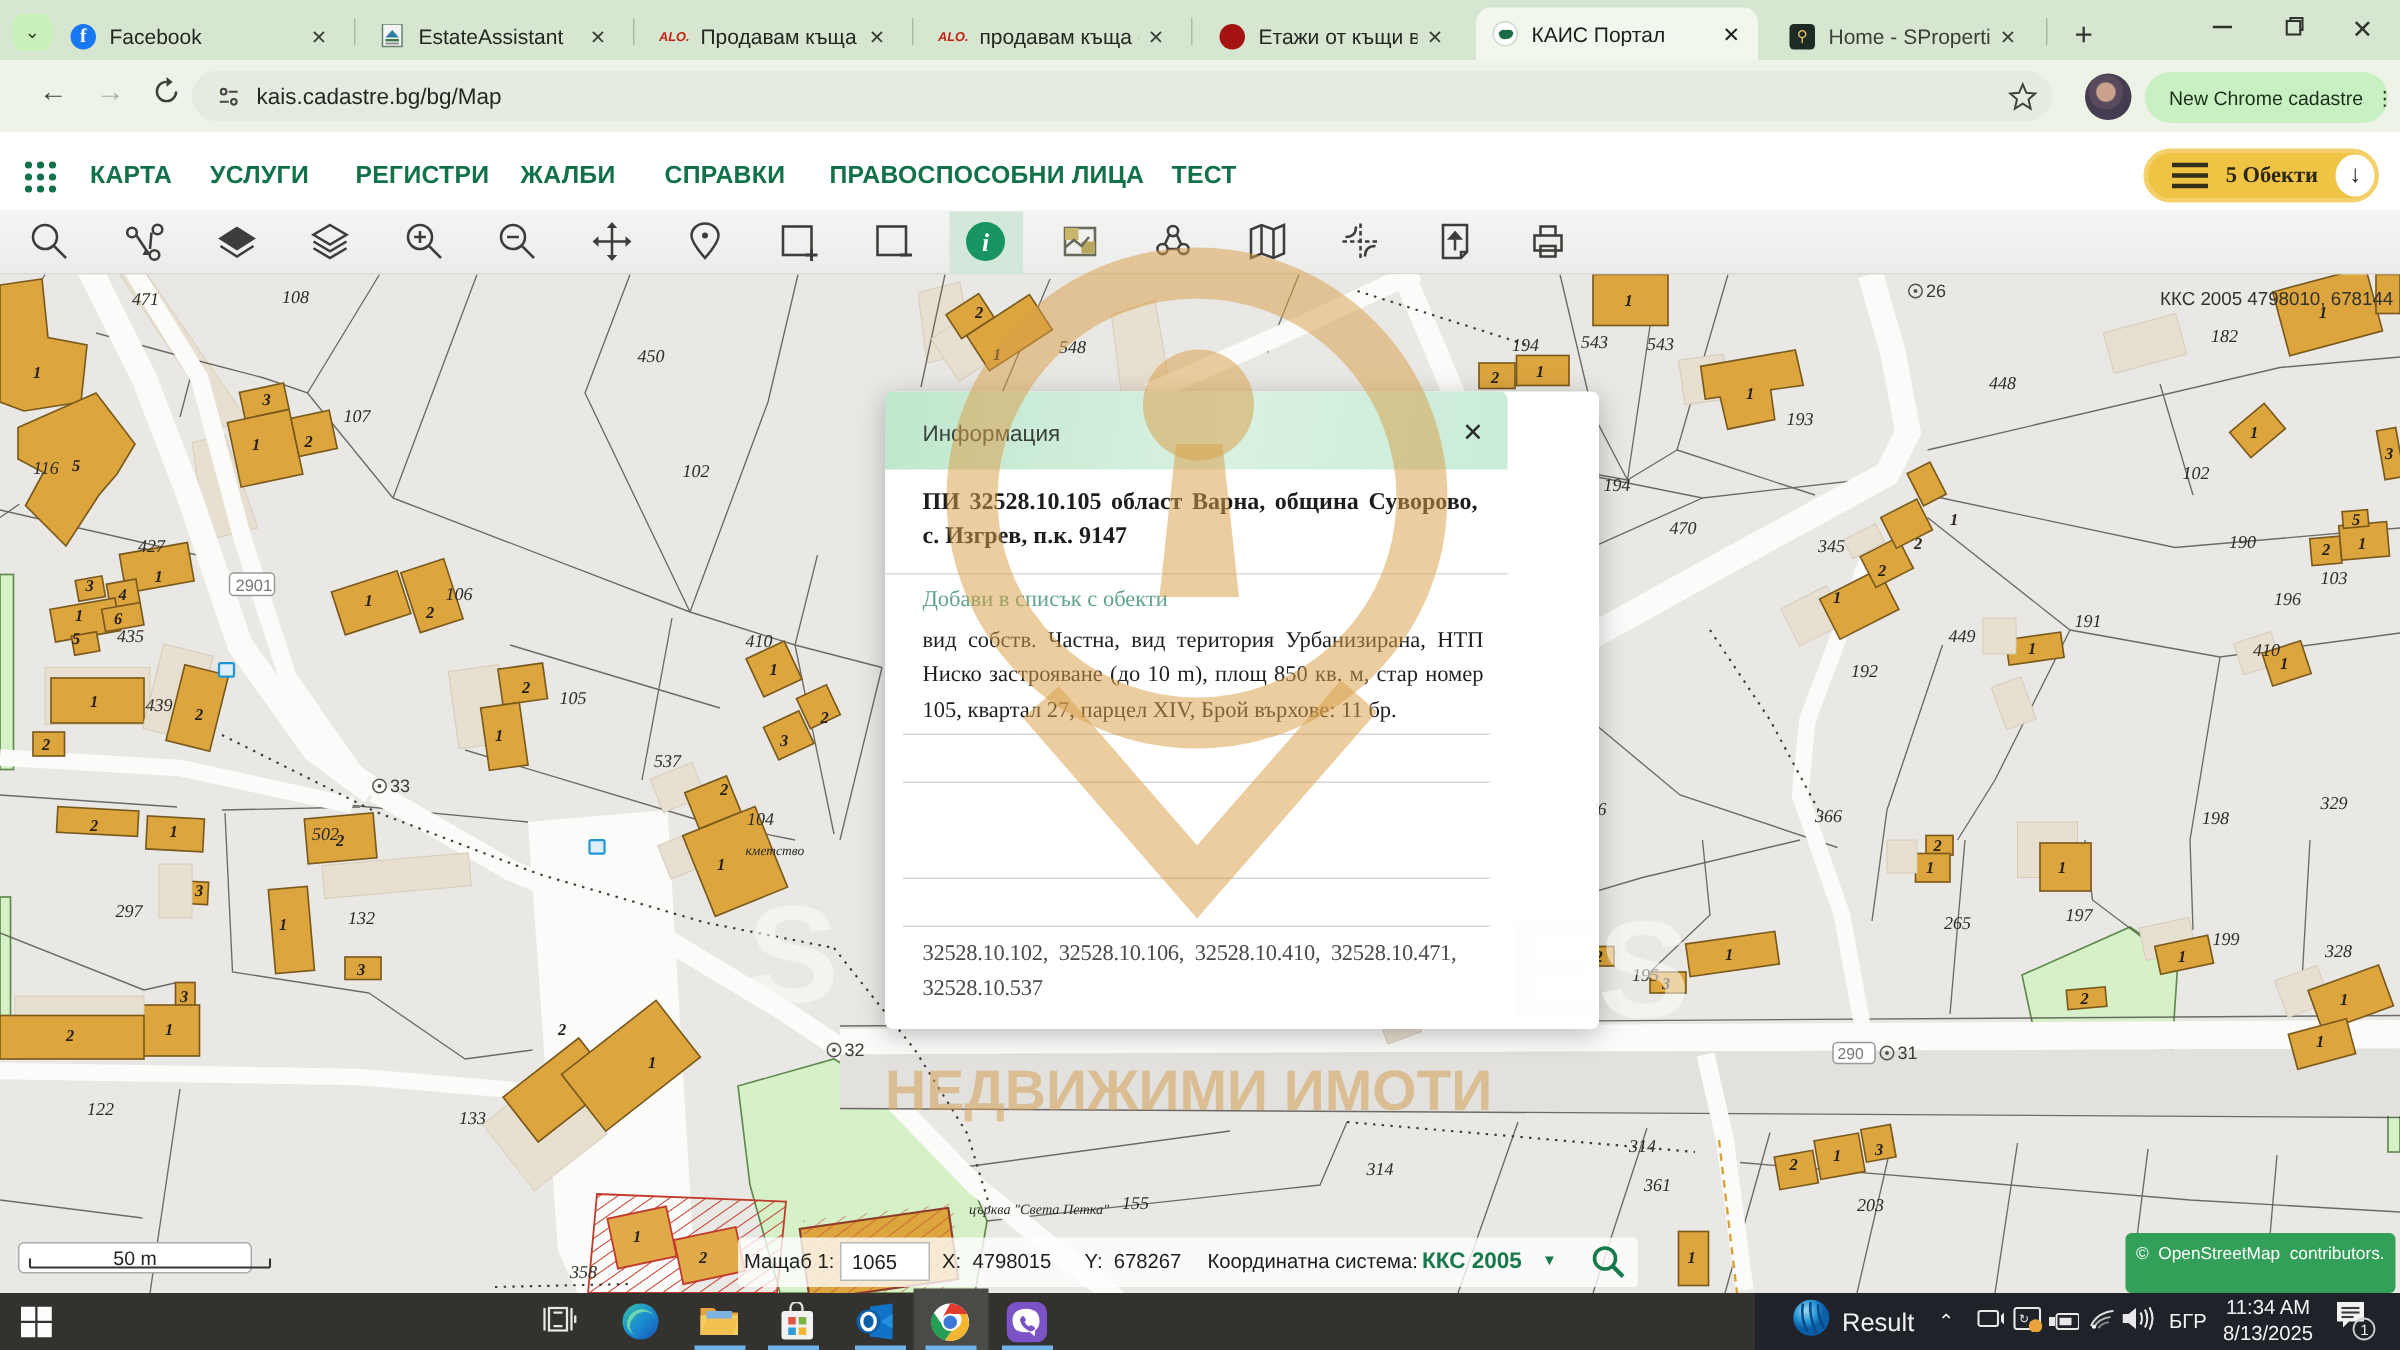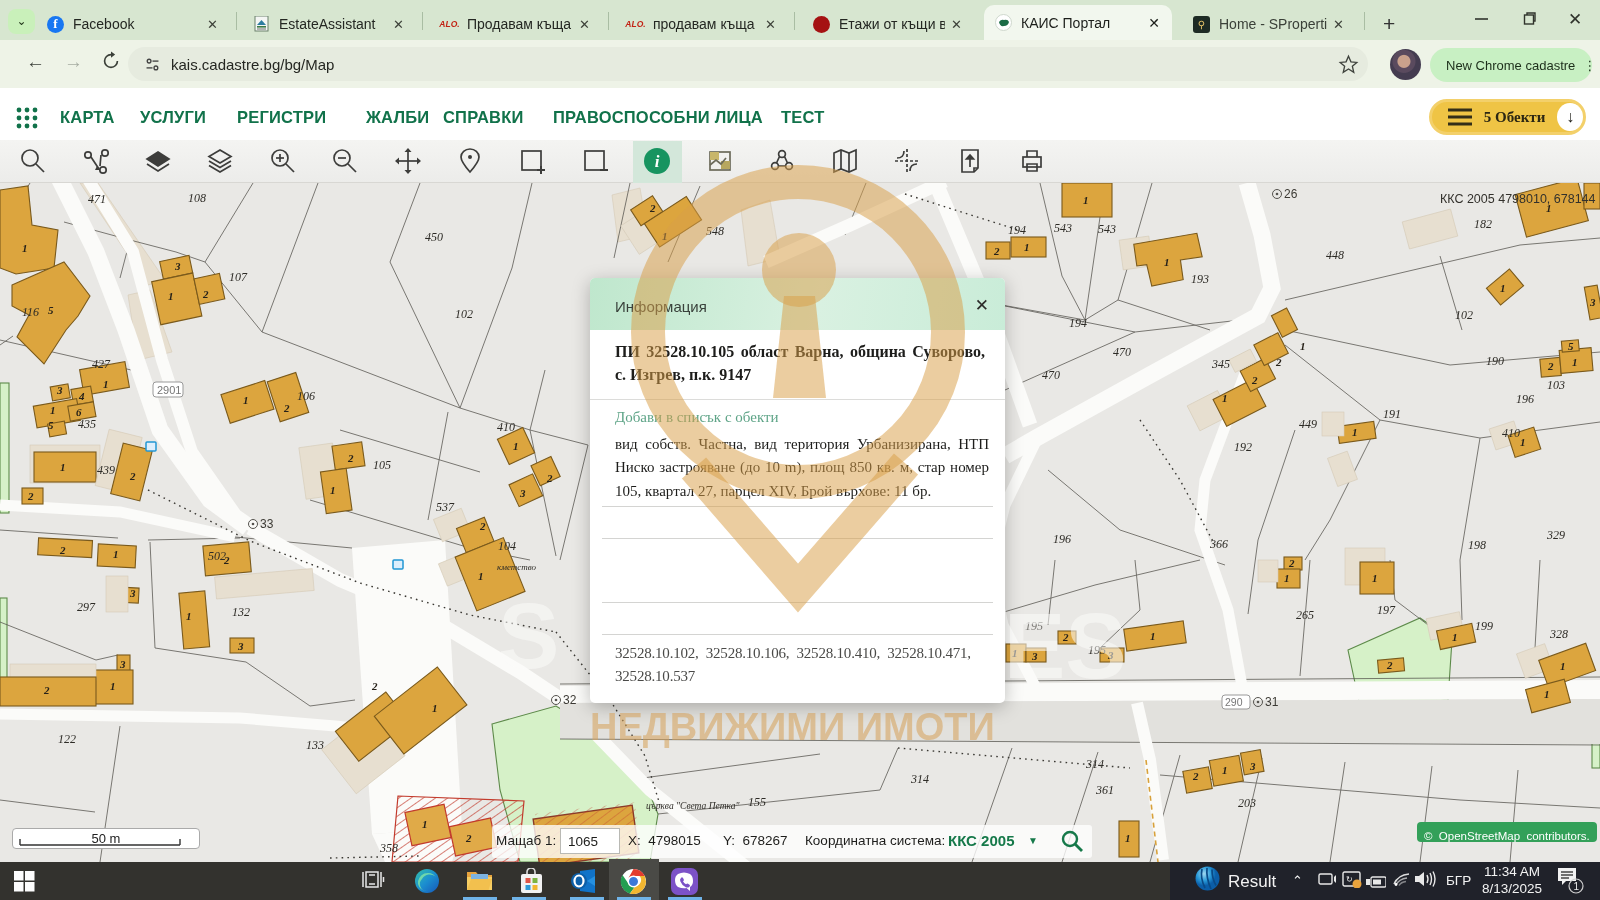--- a/index.html
+++ b/index.html
@@ -22,21 +22,21 @@
 
 #navbar{position:absolute;left:0;top:88px;width:1600px;height:52px;background:#fff}
 .mi{position:absolute;top:108px;font-weight:bold;font-size:16.5px;color:#11724a;letter-spacing:.2px}
 #objpill{position:absolute;left:1429px;top:99px;width:157px;height:36px;border-radius:18px;background:#efc445;border:3px solid #f3d06a;display:flex;align-items:center;white-space:nowrap}
 
 #toolbar{position:absolute;left:0;top:140px;width:1600px;height:43px;background:linear-gradient(#f4f4f2,#ececea);border-bottom:1px solid #d8d7d3}
 #infoactive{position:absolute;left:633px;top:141px;width:49px;height:42px;background:#d3e7da}
 
 #map{position:absolute;left:0;top:183px;width:1600px;height:679px;background:#e9e8e5}
 
-#dlg{position:absolute;left:590px;top:278px;width:415px;height:425px;background:#fff;border-radius:5px;box-shadow:0 4px 18px rgba(0,0,0,.25);font-family:"Liberation Serif",serif}
+#dlg{position:absolute;left:590px;top:261px;width:476px;height:425px;background:#fff;border-radius:5px;box-shadow:0 4px 18px rgba(0,0,0,.25);font-family:"Liberation Serif",serif}
 #dlghead{position:absolute;left:0;top:0;width:415px;height:52px;border-radius:5px 5px 0 0;background:linear-gradient(100deg,#bfe7cd,#d9f1e1 55%,#c9ecd8);font-family:"Liberation Sans",sans-serif;font-size:15px;color:#39413b}
 .dtx{position:absolute;left:25px;width:374px;color:#1d1d1b;font-size:15px;text-align:justify;line-height:23.3px;white-space:normal}
 .dhr{position:absolute;left:0px;width:415px;height:1px;background:#dcdcda}
 .dhr2{position:absolute;left:12px;width:391px;height:1px;background:#d4d4d2}
 
 #taskbar{position:absolute;left:0;top:862px;width:1600px;height:38px;background:#33322e}
 #tbright{position:absolute;left:1170px;top:862px;width:430px;height:38px;background:#20222a}
 #tsearchbox{position:absolute;left:55px;top:862px;width:297px;height:38px;background:#f7f8f7;border:1px solid #888;display:flex;align-items:center;font-size:15px;color:#4c4c4a}
 .tbi{position:absolute;top:868px;width:26px;height:26px}
 .tbu{position:absolute;top:897px;height:2.5px;background:#6fb3e8}
@@ -141,21 +141,21 @@
           <circle cx="12" cy="12" r="2.4"></circle>
           <circle cx="20" cy="12" r="2.4"></circle>
           <circle cx="4" cy="20" r="2.4"></circle>
           <circle cx="12" cy="20" r="2.4"></circle>
           <circle cx="20" cy="20" r="2.4"></circle>
         </g>
       </svg></div>
 <div class="mi" style="left:60px">КАРТА</div>
 <div class="mi" style="left:140px">УСЛУГИ</div>
 <div class="mi" style="left:237px">РЕГИСТРИ</div>
-<div class="mi" style="left:366px">ЖАЛБИ</div>
+<div class="mi" style="left:347px">ЖАЛБИ</div>
 <div class="mi" style="left:443px">СПРАВКИ</div>
 <div class="mi" style="left:553px">ПРАВОСПОСОБНИ ЛИЦА</div>
 <div class="mi" style="left:781px">ТЕСТ</div>
 <div id="objpill">
       <svg style="margin-left:16px" width="26" height="20">
         <g stroke="#332e18" stroke-width="3">
           <line x1="0" y1="3" x2="26" y2="3"></line>
           <line x1="0" y1="10" x2="26" y2="10"></line>
           <line x1="0" y1="17" x2="26" y2="17"></line>
         </g>
@@ -681,39 +681,39 @@
             </g>
 </g>
 <text x="1440" y="203" font-size="12.5" fill="#33312c" font-family="Liberation Sans,sans-serif">ККС 2005 4798010, 678144</text>
 <g fill="none" stroke="#2196d3" stroke-width="1.5">
             <rect x="146" y="442" width="10" height="9" rx="1" fill="#ddeefc"></rect>
             <rect x="393" y="560" width="10" height="9" rx="1" fill="#ddeefc"></rect>
           </g>
 </g>
 </svg>
 
-<div class="abs" style="left:12px;top:645px;width:188px;height:21px;background:#fff;border:1px solid #aaa;border-radius:4px;text-align:center;font-size:13px;color:#222;line-height:19px">50 m</div>
+<div class="abs" style="left:12px;top:645px;width:156px;height:21px;background:#fff;border:1px solid #aaa;border-radius:4px;text-align:center;font-size:13px;color:#222;line-height:19px">50 m</div>
 <svg class="abs" style="left:12px;top:645px" width="176" height="21">
         <path d="M8,17 H168 M8,17 V11 M168,17 V11" stroke="#333" stroke-width="1.4" fill="none"></path>
       </svg>
 
 <div class="abs" style="left:492px;top:642px;width:600px;height:33px;background:rgba(255,255,255,.78);border-radius:3px"></div>
 <div class="abs" style="left:496px;top:650px;font-size:13.5px;color:#1d1d1b">Мащаб 1:</div>
 <div class="abs" style="left:560px;top:645px;width:60px;height:26px;background:#fff;border:1px solid #b9b9b4;font-size:13.5px;color:#1d1d1b;line-height:25px;padding-left:7px">1065</div>
 <div class="abs" style="left:628px;top:650px;font-size:13.5px;color:#1d1d1b">X:&nbsp; 4798015</div>
 <div class="abs" style="left:723px;top:650px;font-size:13.5px;color:#1d1d1b">Y:&nbsp; 678267</div>
 <div class="abs" style="left:805px;top:650px;font-size:13.5px;color:#1d1d1b">Координатна система:</div>
 <div class="abs" style="left:948px;top:649px;font-size:15px;font-weight:bold;color:#16794a">ККС 2005</div>
 <div class="abs" style="left:1028px;top:652px;font-size:10px;color:#16794a">▼</div>
 <svg class="abs" style="left:1058px;top:644px" width="28" height="28" viewBox="0 0 28 28">
         <circle cx="12" cy="12" r="7" fill="none" stroke="#16794a" stroke-width="2.4"></circle>
         <line x1="17" y1="17" x2="24" y2="24" stroke="#16794a" stroke-width="2.8"></line>
       </svg>
 
-<div class="abs" style="left:1417px;top:639px;width:180px;height:20px;background:#33a059;border-radius:4px;color:#fff;font-size:11.5px;line-height:28px;white-space:nowrap"><span style="margin-left:7px">©&nbsp; OpenStreetMap&nbsp; contributors.</span></div>
+<div class="abs" style="left:1417px;top:639px;width:180px;height:40px;background:#33a059;border-radius:4px;color:#fff;font-size:11.5px;line-height:28px;white-space:nowrap"><span style="margin-left:7px">©&nbsp; OpenStreetMap&nbsp; contributors.</span></div>
 </div>
 
 <div id="dlg">
 <div id="dlghead">
         <span style="position:absolute;left:25px;top:20px">Информация</span>
         <span style="position:absolute;right:16px;top:17px;font-size:17px;color:#2c2c2a">✕</span>
       </div>
 <div class="dtx" style="top:62px;font-weight:bold;font-size:16px;width:370px">ПИ 32528.10.105 област Варна, община Суворово, с. Изгрев, п.к. 9147</div>
 <div class="dhr" style="top:121px"></div>
 <div class="dtx" style="top:128px;color:#5ea487;font-size:15px">Добави в списък с обекти</div>

